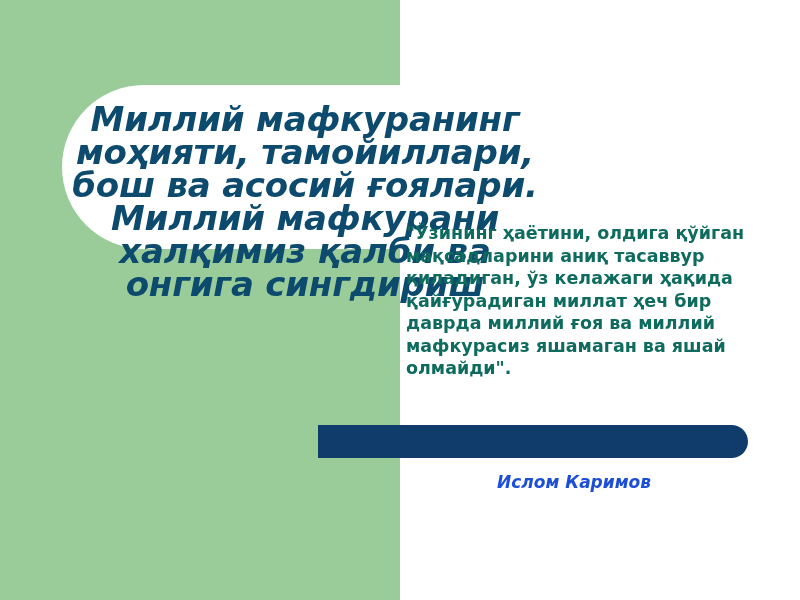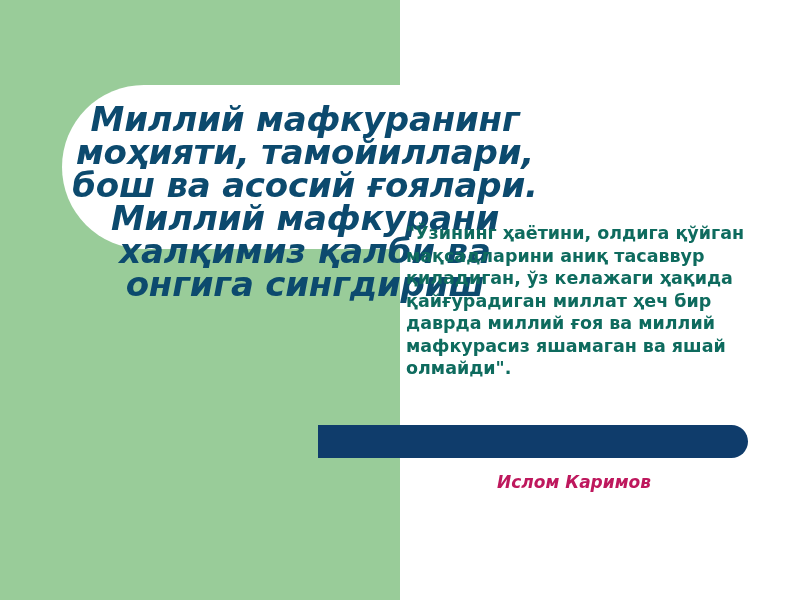--- a/index.html
+++ b/index.html
@@ -89,21 +89,21 @@
   .attribution {
     position: absolute;
     left: 400px;
     top: 472px;
     width: 348px;
     text-align: center;
     font-family: "DejaVu Sans", sans-serif;
     font-style: italic;
     font-weight: bold;
     font-size: 17px;
-    color: #be185d;
+    color: #1d4ed8;
   }
 </style>
 </head>
 <body>
 
 <div id="slide">
 
   <div class="green-panel"></div>
 
   <div class="title-plate"></div>

